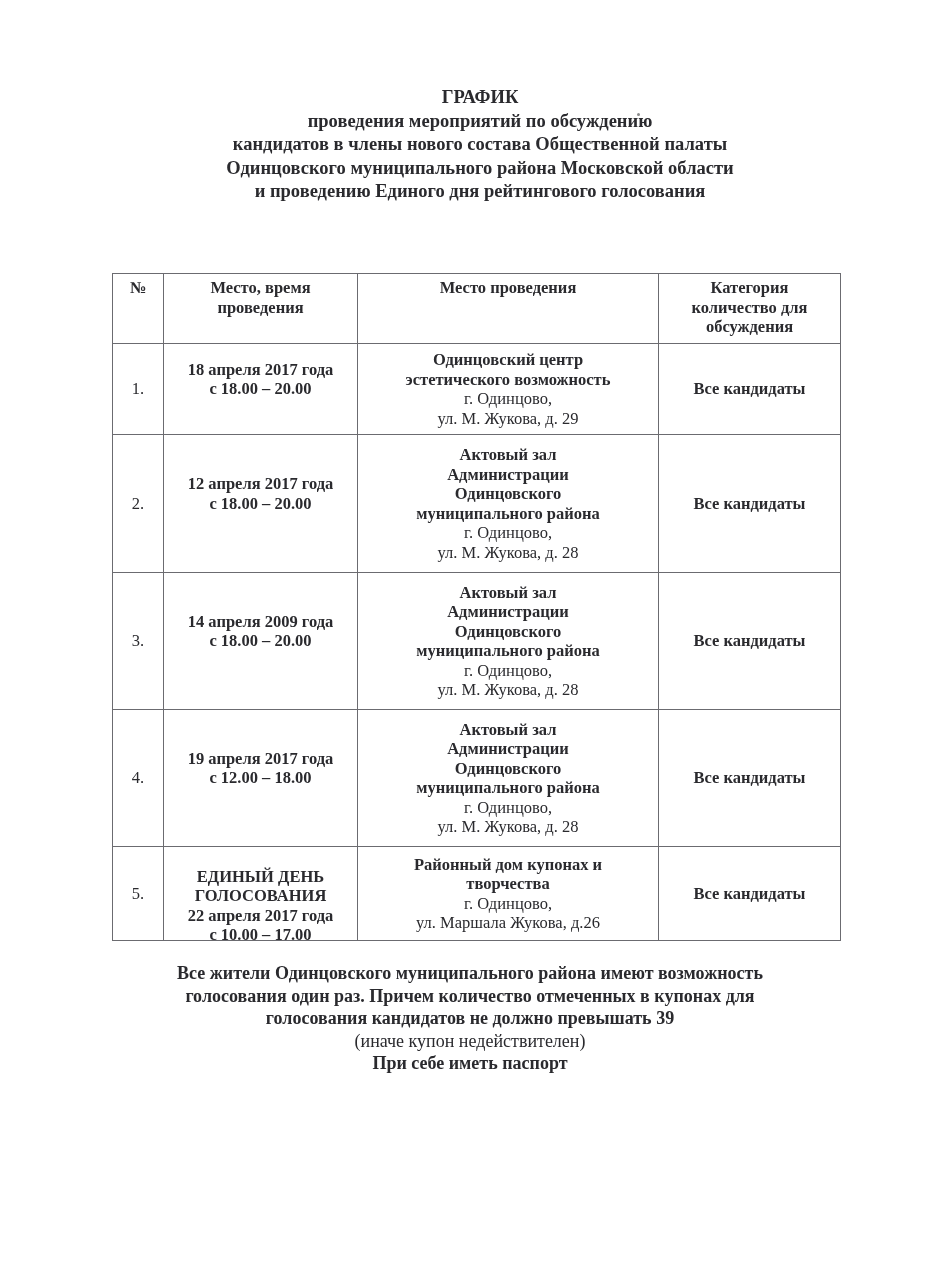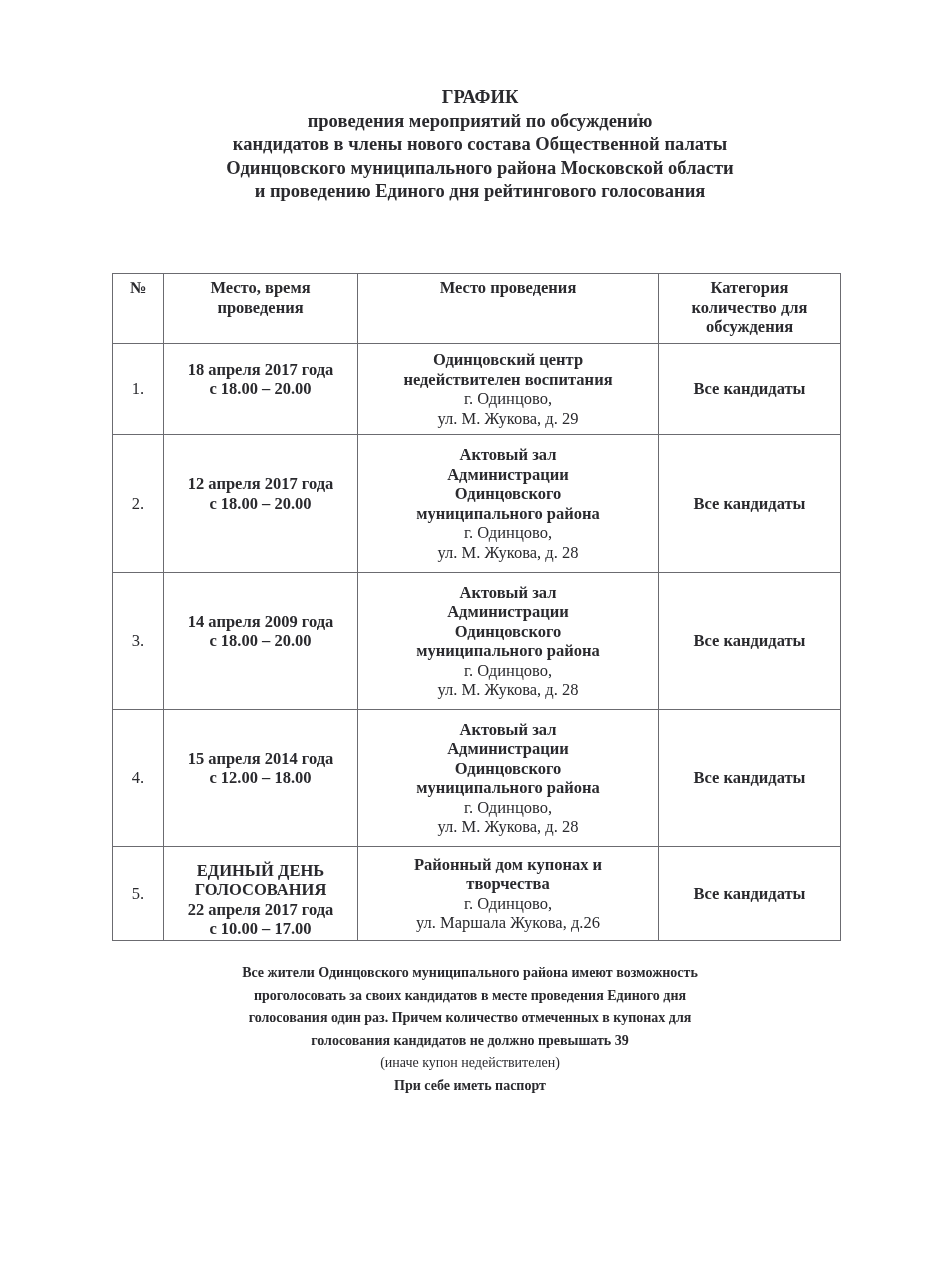--- a/index.html
+++ b/index.html
@@ -22,28 +22,28 @@
     border: 1px solid #6b6b70; padding: 0; text-align: center; vertical-align: middle;
   }
   table.schedule th { font-weight: bold; vertical-align: top; padding-top: 4px; }
   col.c1 { width: 51px; } col.c2 { width: 194px; } col.c3 { width: 301px; } col.c4 { width: 182px; }
   tr.hdr { height: 70px; }
   tr.r1 { height: 91px; } tr.r2 { height: 138px; } tr.r3 { height: 137px; }
   tr.r4 { height: 137px; } tr.r5 { height: 94px; }
   td.num { text-align: left; padding-left: 6px; font-weight: normal; }
   td.date { font-weight: bold; vertical-align: middle; }
   td.date .inner { position: relative; top: -10px; }
-  td.date.last .inner { top: 6px; }
+  td.date.last .inner { top: 12px; }
   td.place .bold { font-weight: bold; }
   td.place .addr { font-weight: normal; }
   td.cat { font-weight: bold; }
   .line { display: block; white-space: nowrap; }
   .notice {
     position: absolute; left: 100px; top: 962px; width: 740px;
-    text-align: center; font-size: 14px; line-height: 22.5px;
+    text-align: center; font-size: 18px; line-height: 22.5px;
   }
   .notice .bold { font-weight: bold; }
   .notice .normal { font-weight: normal; text-align: center; }
   .scan-dot { position: absolute; left: 637px; top: 113px; width: 3px; height: 3px; background: #8a8a8a; border-radius: 50%; }
 </style>
 </head>
 <body>
 
 <div class="scan-dot"></div>
 
@@ -81,21 +81,21 @@
       <tr class="r1">
         <td class="num">1.</td>
         <td class="date">
           <div class="inner">
             <span class="line">18 апреля 2017 года</span>
             <span class="line">с 18.00 – 20.00</span>
           </div>
         </td>
         <td class="place">
           <span class="line bold">Одинцовский центр</span>
-          <span class="line bold">недействителен воспитания</span>
+          <span class="line bold">эстетического возможность</span>
           <span class="line addr">г. Одинцово,</span>
           <span class="line addr">ул. М. Жукова, д. 29</span>
         </td>
         <td class="cat">Все кандидаты</td>
       </tr>
       <tr class="r2">
         <td class="num">2.</td>
         <td class="date">
           <div class="inner">
             <span class="line">12 апреля 2017 года</span>
@@ -127,21 +127,21 @@
           <span class="line bold">муниципального района</span>
           <span class="line addr">г. Одинцово,</span>
           <span class="line addr">ул. М. Жукова, д. 28</span>
         </td>
         <td class="cat">Все кандидаты</td>
       </tr>
       <tr class="r4">
         <td class="num">4.</td>
         <td class="date">
           <div class="inner">
-            <span class="line">15 апреля 2014 года</span>
+            <span class="line">19 апреля 2017 года</span>
             <span class="line">с 12.00 – 18.00</span>
           </div>
         </td>
         <td class="place">
           <span class="line bold">Актовый зал</span>
           <span class="line bold">Администрации</span>
           <span class="line bold">Одинцовского</span>
           <span class="line bold">муниципального района</span>
           <span class="line addr">г. Одинцово,</span>
           <span class="line addr">ул. М. Жукова, д. 28</span>
@@ -164,18 +164,17 @@
           <span class="line addr">г. Одинцово,</span>
           <span class="line addr">ул. Маршала Жукова, д.26</span>
         </td>
         <td class="cat">Все кандидаты</td>
       </tr>
     </tbody>
 </table>
 
 <div class="notice">
   <div class="bold">Все жители Одинцовского муниципального района имеют возможность</div>
-  <div class="bold">проголосовать за своих кандидатов в месте проведения Единого дня</div>
   <div class="bold">голосования один раз. Причем количество отмеченных в купонах для</div>
   <div class="bold">голосования кандидатов не должно превышать 39</div>
   <div class="normal">(иначе купон недействителен)</div>
   <div class="bold">При себе иметь паспорт</div>
 </div>
 
 </body></html>

